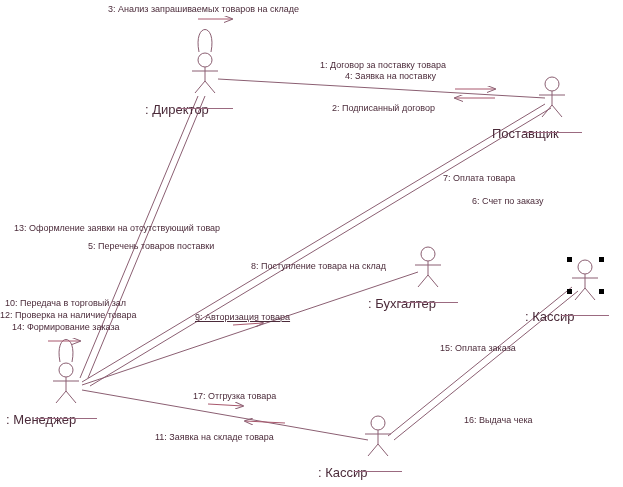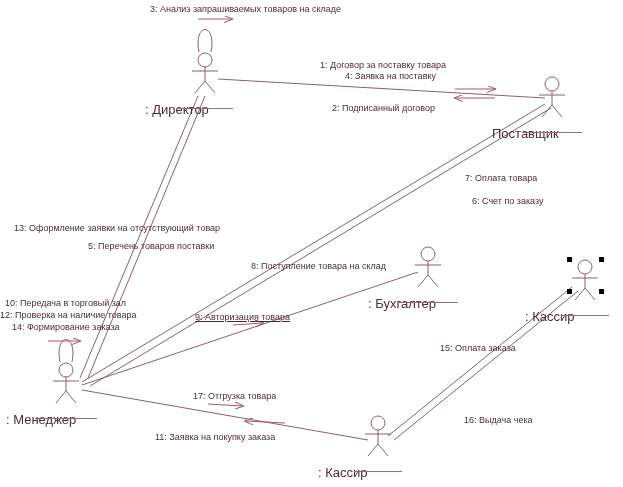--- a/index.html
+++ b/index.html
@@ -194,31 +194,31 @@
         <line x1="22" y1="15" x2="22" y2="29"></line>
         <line x1="9" y1="19" x2="35" y2="19"></line>
         <line x1="22" y1="29" x2="12" y2="41"></line>
         <line x1="22" y1="29" x2="32" y2="41"></line>
       </g>
     </svg>
     <div class="actor-label">: Кассир</div>
     <div class="actor-underline" style="left:-24px; width:48px;"></div>
   </div>
 
-  <div class="msg" style="left:108px; top:4px;margin-left:42px;">3: Анализ запрашиваемых товаров на складе</div>
+  <div class="msg" style="left:108px; top:4px;">3: Анализ запрашиваемых товаров на складе</div>
   <div class="msg" style="left:320px; top:60px;">1: Договор за поставку товара</div>
   <div class="msg" style="left:345px; top:71px;">4: Заявка на поставку</div>
   <div class="msg" style="left:332px; top:103px;">2: Подписанный договор</div>
-  <div class="msg" style="left:443px; top:173px;margin-left:22px;">7: Оплата товара</div>
+  <div class="msg" style="left:443px; top:173px;">7: Оплата товара</div>
   <div class="msg" style="left:472px; top:196px;">6: Счет по заказу</div>
   <div class="msg" style="left:14px;  top:223px;text-align:right;">13: Оформление заявки на отсутствующий товар</div>
   <div class="msg" style="left:88px;  top:241px;">5: Перечень товаров поставки</div>
   <div class="msg" style="left:251px; top:261px;text-align:right;">8: Поступление товара на склад</div>
   <div class="msg" style="left:5px;   top:298px;">10: Передача в торговый зал</div>
   <div class="msg" style="left:0px;   top:310px;">12: Проверка на наличие товара</div>
   <div class="msg" style="left:195px; top:312px;text-decoration:underline;">9: Авторизация товара</div>
   <div class="msg" style="left:12px;  top:322px;">14: Формирование заказа</div>
   <div class="msg" style="left:440px; top:343px;">15: Оплата заказа</div>
   <div class="msg" style="left:464px; top:377px;margin-top:38px;">16: Выдача чека</div>
   <div class="msg" style="left:185px; top:391px;margin-left:8px;">17: Отгрузка товара</div>
-  <div class="msg" style="left:155px; top:432px;">11: Заявка на покупку заказа</div>
+  <div class="msg" style="left:155px; top:432px;">11: Заявка на складе товара</div>
 
 </div>
 
 </body></html>

